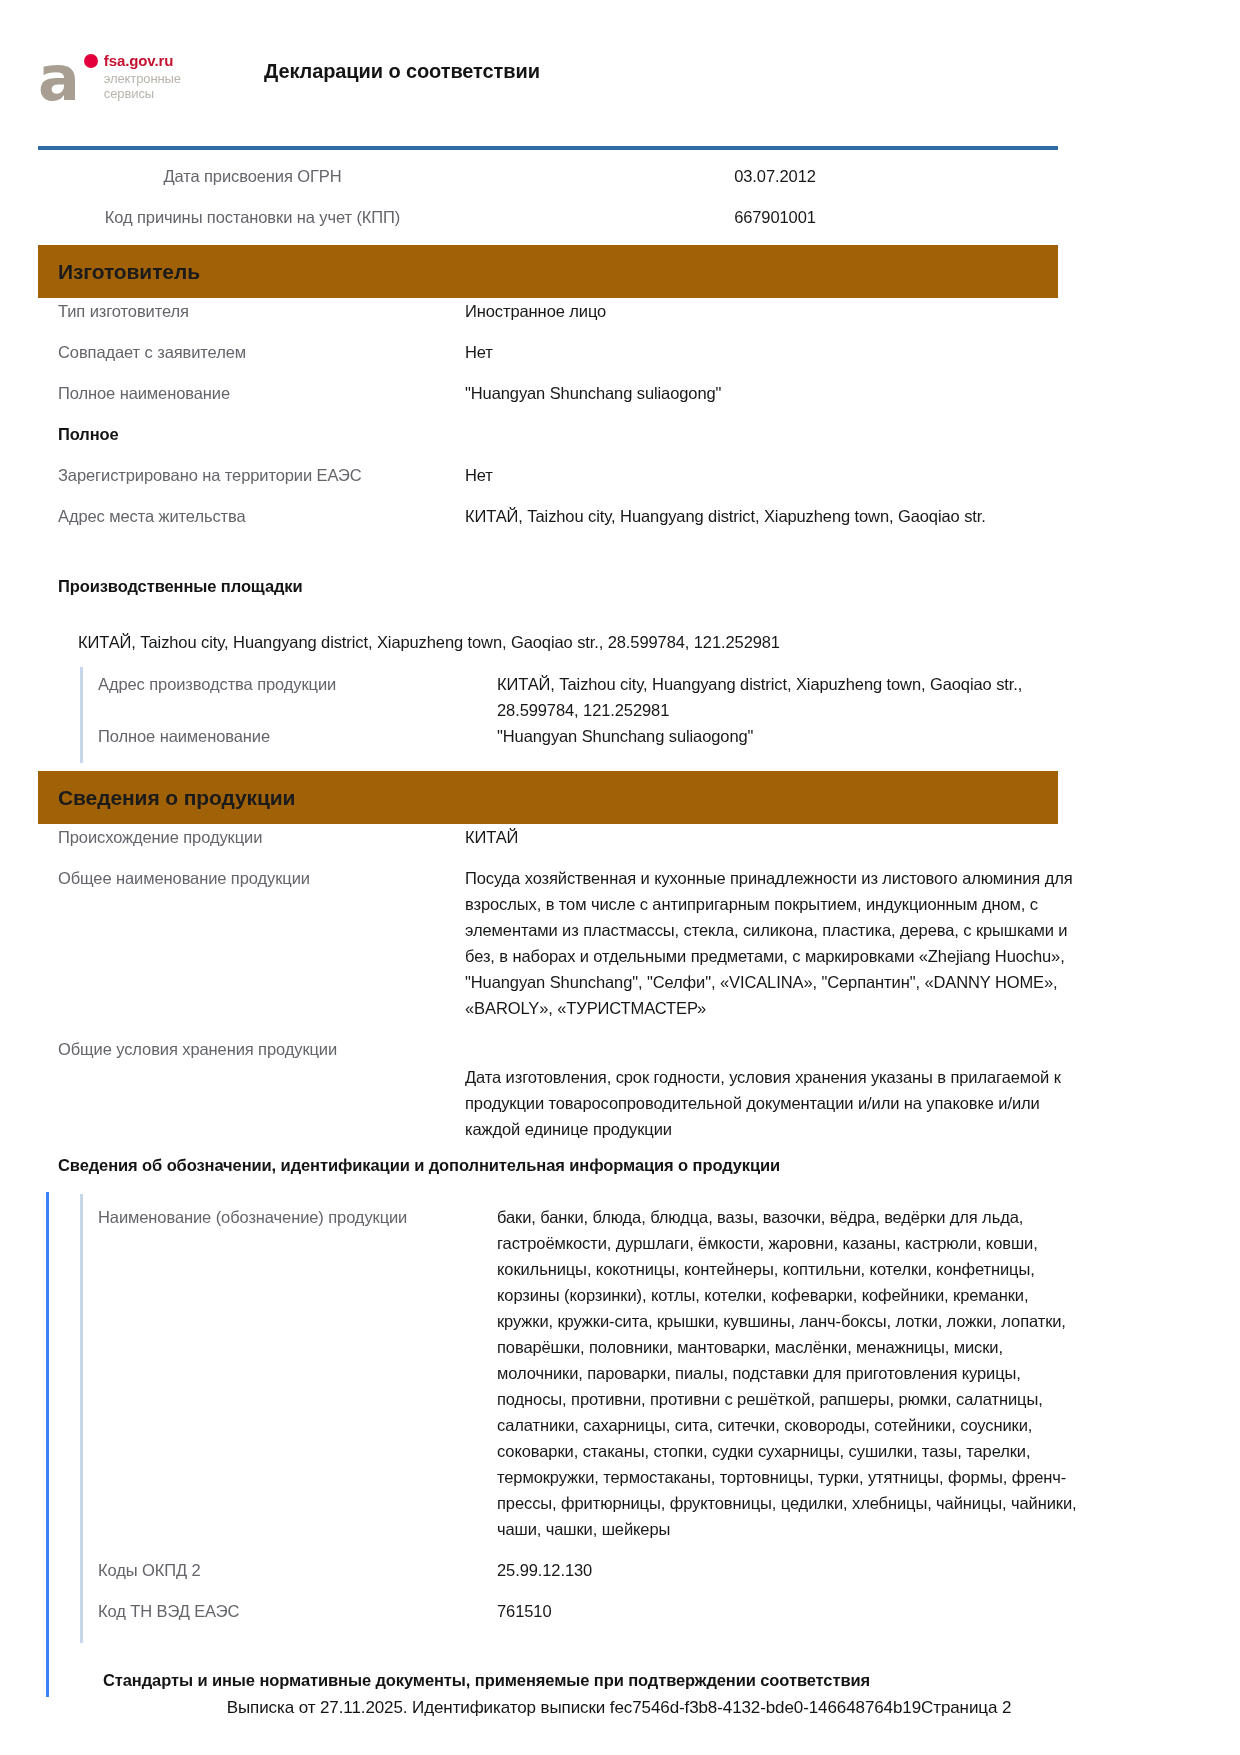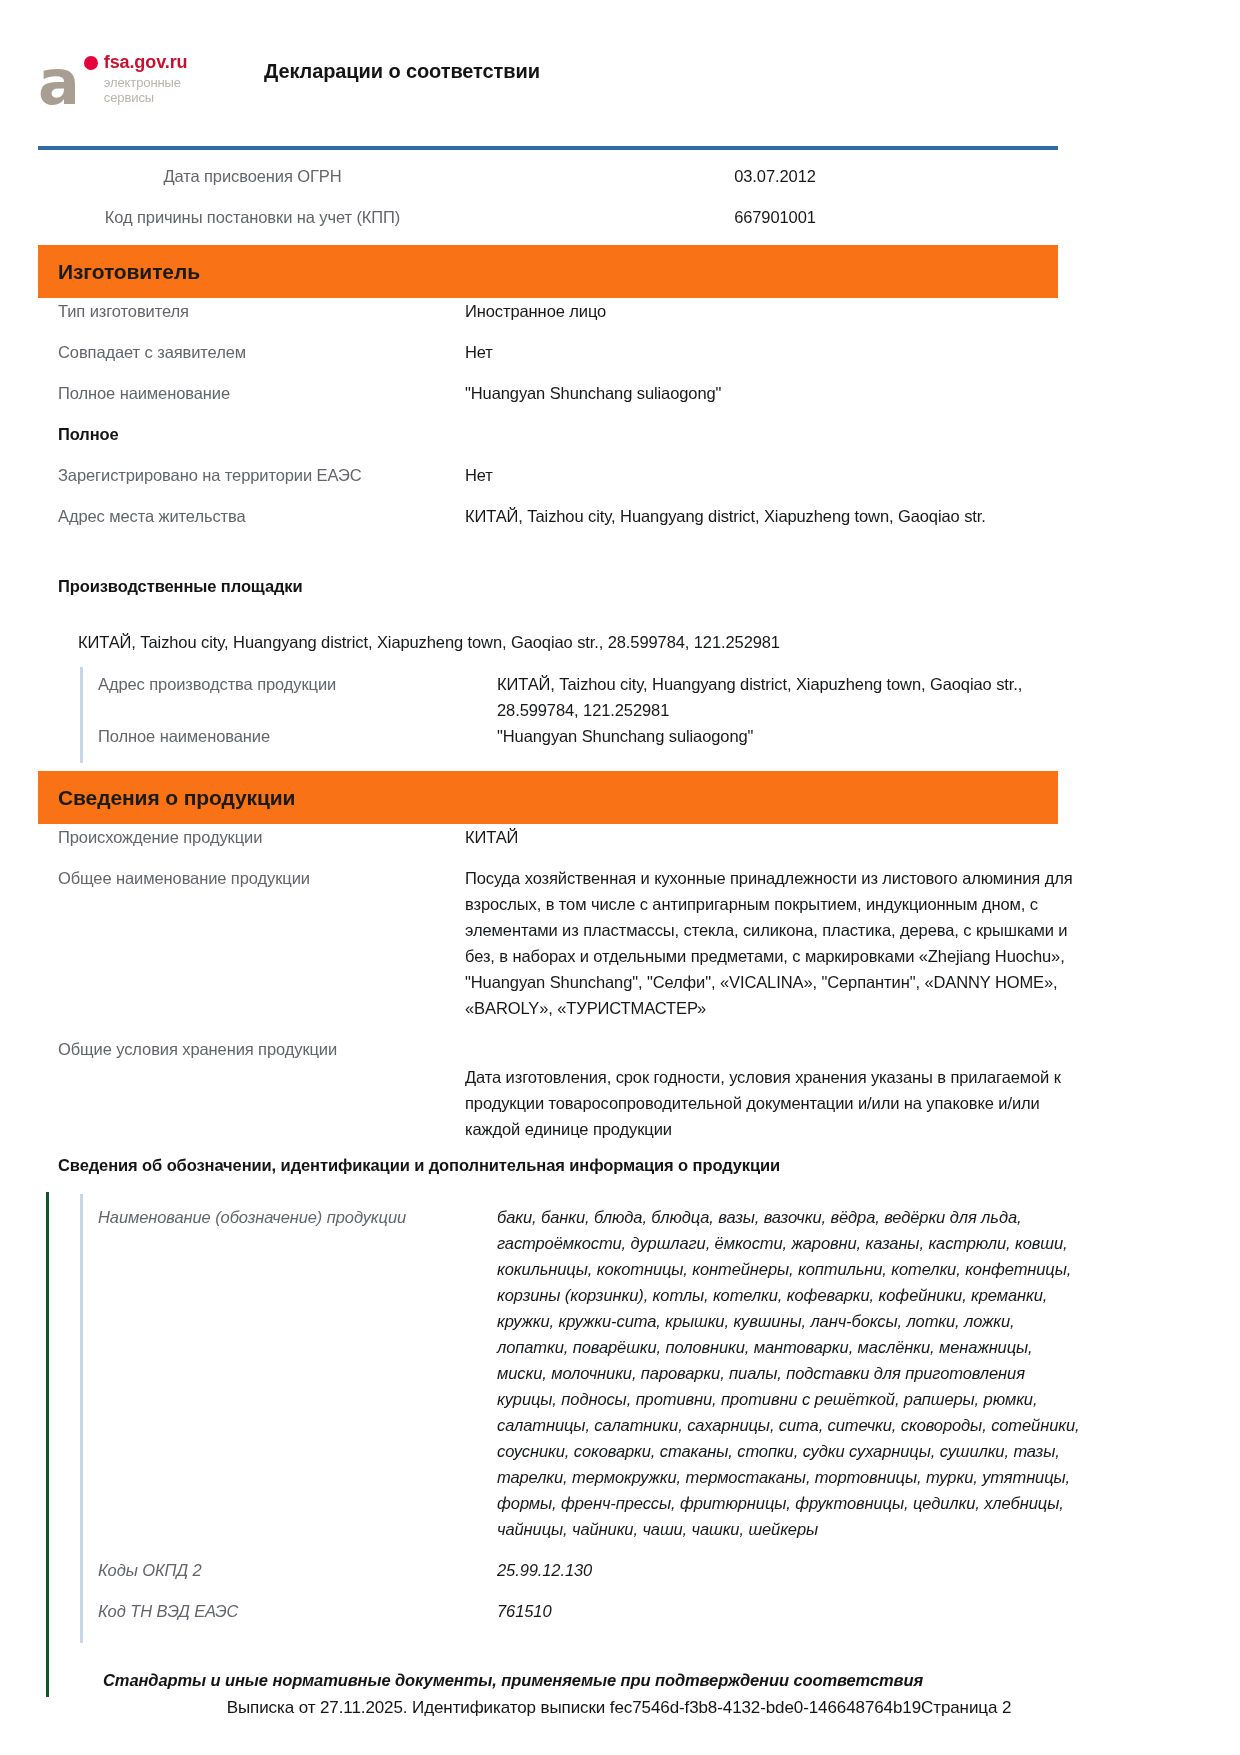--- a/index.html
+++ b/index.html
@@ -11,46 +11,46 @@
   }
   .page{padding:0 0 0 38px;position:relative;width:1202px;}
 
   
   .hdr{display:flex;align-items:flex-start;padding-top:52px;height:70px;}
   .logo{display:flex;align-items:flex-end;width:190px;position:relative;}
   .logo-a{font-family:"DejaVu Sans",sans-serif;font-size:62px;line-height:48px;font-weight:bold;color:#a89e91;}
   .logo-right{margin-left:4px;padding-bottom:2px;}
   .logo-row{display:flex;align-items:center;}
   .logo-dot{width:14px;height:14px;border-radius:50%;background:#e4003a;margin-right:6px;}
-  .logo-site{color:#c41230;font-weight:bold;font-size:18px;}
+  .logo-site{color:#c41230;font-weight:bold;font-size:15px;}
   .logo-tag{color:#b9b4ae;font-size:13px;margin:2px 0 0 20px;}
   .doc-title{font-size:20px;font-weight:bold;color:#141414;margin:8px 0 0 36px;}
 
   
   .rule{width:1020px;height:4px;background:#2f6ca5;margin-top:24px;}
-  .bar{width:1020px;box-sizing:border-box;background:#f97316;padding:13px 10px 13px 20px;
+  .bar{width:1020px;box-sizing:border-box;background:#a16207;padding:13px 10px 13px 20px;
        font-size:21px;font-weight:bold;color:#1b1b1b;line-height:27px;}
 
   
   .field{display:flex;padding-left:20px;margin-bottom:15px;line-height:26px;}
   .lbl{width:407px;min-width:407px;box-sizing:border-box;padding-right:18px;color:#63656b;}
   .val{width:620px;color:#17181a;}
   .fields-top{margin-top:13px;text-align:center;}
   .fields-sec{}
   .subhead{padding-left:20px;font-weight:bold;color:#141414;line-height:26px;margin-bottom:15px;}
   .subhead.solo{margin-top:44px;}
 
   
   .addr-line{padding-left:40px;line-height:26px;margin-top:30px;color:#17181a;}
   .iblock{margin:12px 0 0 42px;border-left:3px solid #c7d7ea;padding:4px 0 14px 15px;}
   .iblock .field{padding-left:0;margin-bottom:0;}
   .iblock .lbl{width:399px;min-width:399px;}
   .iblock .val{width:585px;}
 
-  .oblock{margin:14px 0 0 8px;border-left:3px solid #14532d;padding:2px 0 4px 0;font-style:italic;}
+  .oblock{margin:14px 0 0 8px;border-left:3px solid #3b82f6;padding:2px 0 4px 0;}
   .oblock .iblock{margin-top:0;margin-left:31px;padding-top:10px;padding-bottom:4px;}
   .oblock .iblock .field{margin-bottom:15px;}
   .standards{margin:24px 0 0 54px;font-weight:bold;color:#141414;line-height:26px;}
 
   .field.offset .val{padding-top:28px;}
   .gap8{height:8px;}
 
   
   .footer{position:absolute;left:38px;right:40px;top:1698px;display:flex;justify-content:center;
           font-size:17px;color:#141414;}

